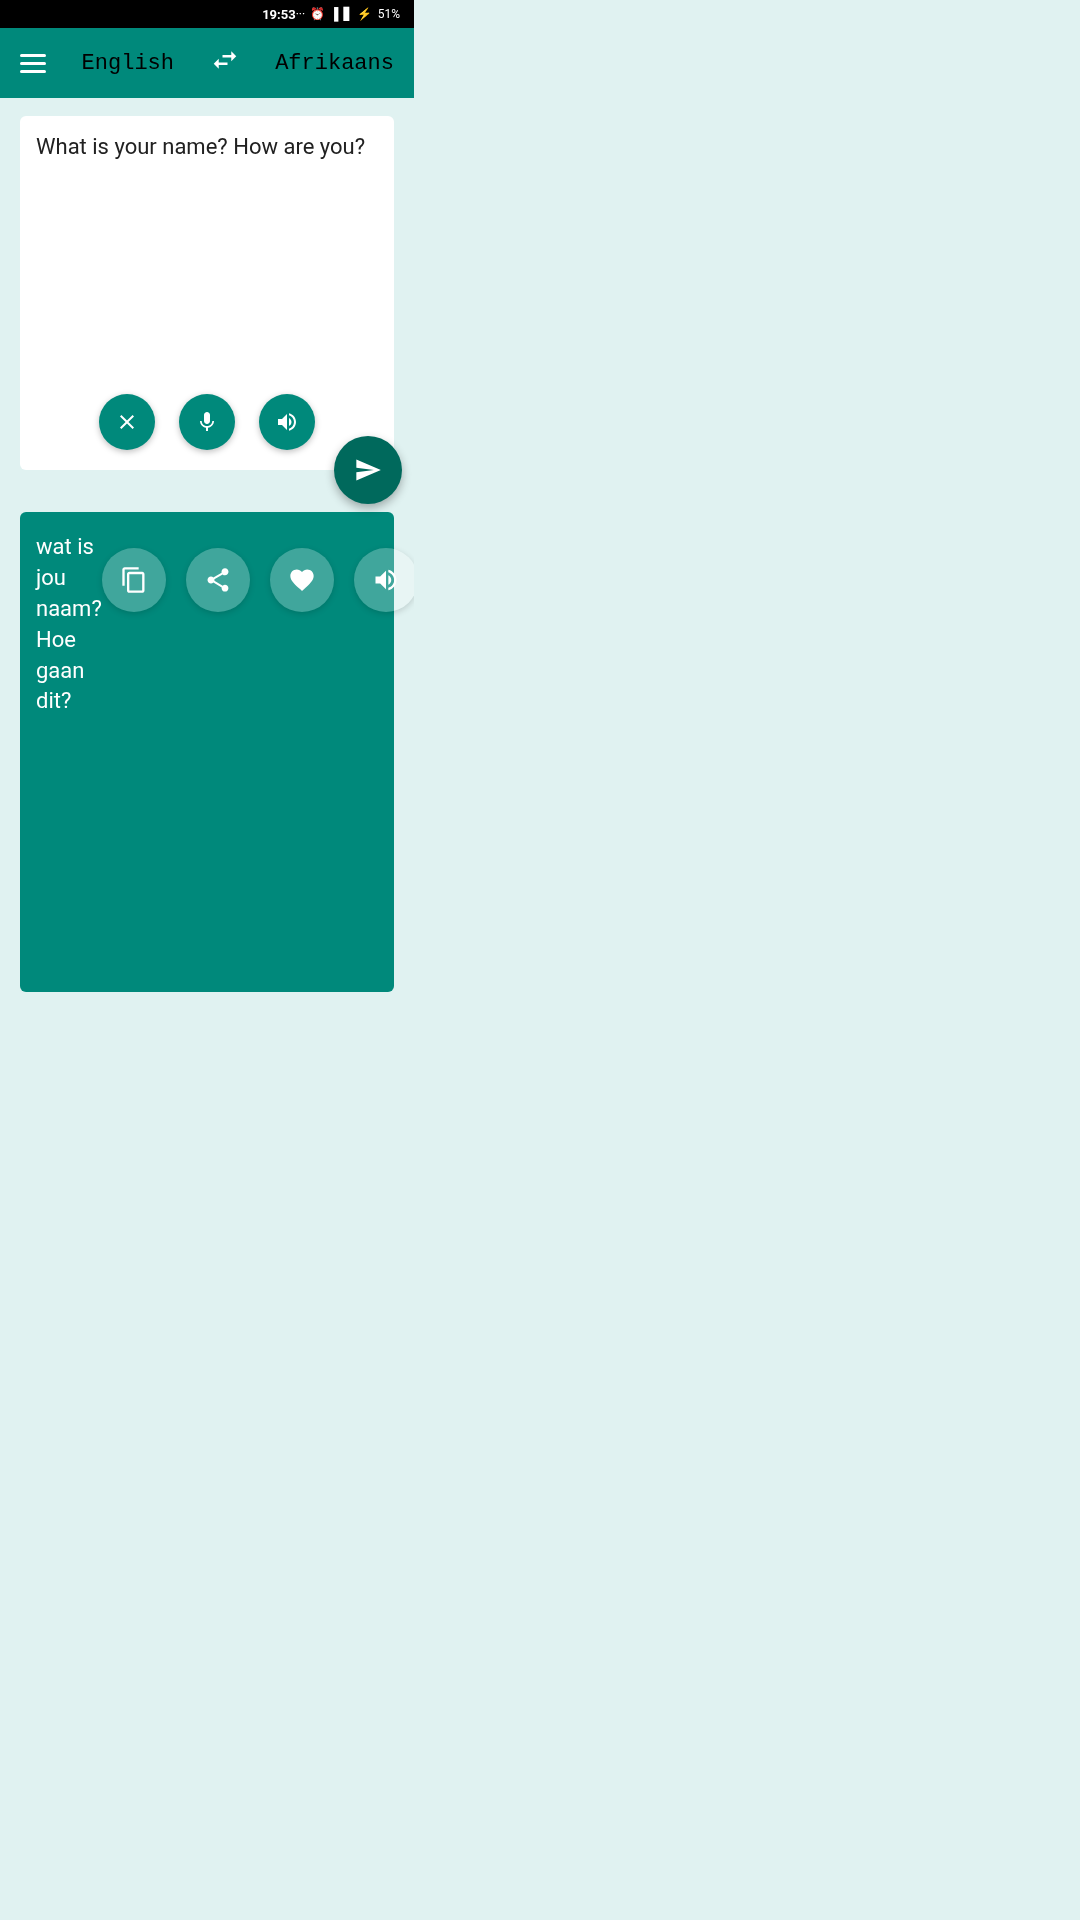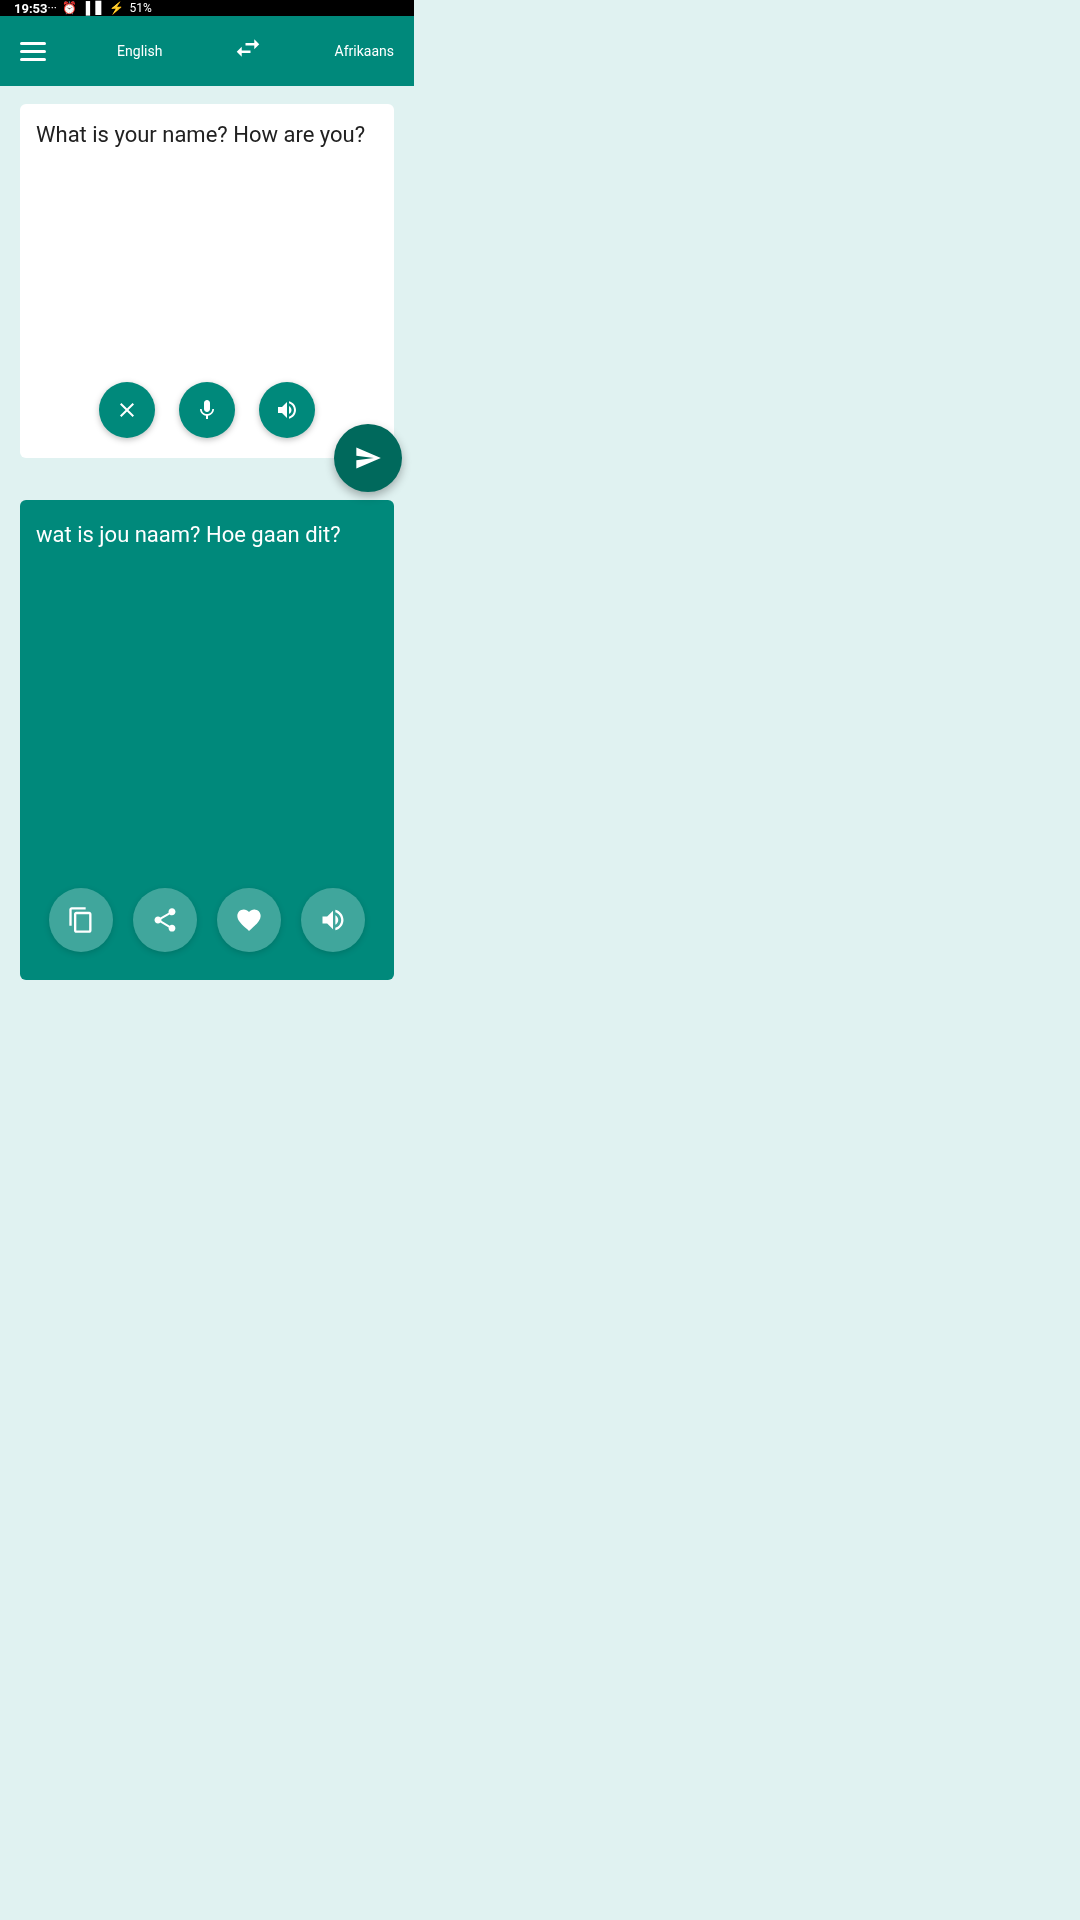--- a/index.html
+++ b/index.html
@@ -17,23 +17,23 @@
       overflow-x: hidden;
     }
 
     
     .status-bar {
       background: #000;
       color: #fff;
       font-size: 13px;
       padding: 6px 14px;
       display: flex;
-      justify-content: flex-start;
-      align-items: center;
-      height: 16px;
+      justify-content: flex-end;
+      align-items: center;
+      height: 28px;
     }
 
     .status-bar-left {
       font-weight: bold;
     }
 
     .status-bar-right {
       display: flex;
       align-items: center;
       gap: 5px;
@@ -61,24 +61,25 @@
 
     .toolbar-menu-icon span {
       display: block;
       width: 26px;
       height: 3px;
       background: #fff;
       border-radius: 2px;
     }
 
     .toolbar-lang {
-      color: #ffffff;
-      font-size: 14px;
+      color: #000000;
+      font-size: 22px;
       font-weight: 400;
       cursor: pointer;
+      font-family: Liberation Mono, monospace;
     }
 
     .toolbar-swap-icon {
       color: #fff;
       font-size: 26px;
       cursor: pointer;
     }
 
     
     .input-area {
@@ -163,21 +164,21 @@
 
     
     .translation-area {
       background: #00897b;
       margin: 0 10px 12px 10px;
       border-radius: 6px;
       padding: 20px 16px;
       min-height: 480px;
       position: relative;
       display: flex;
-      flex-direction: column;
+      flex-direction: row;
       justify-content: space-between;
     }
 
     .translation-text {
       font-size: 22px;
       color: #fff;
       line-height: 1.4;
       flex: 1;
     }
 

